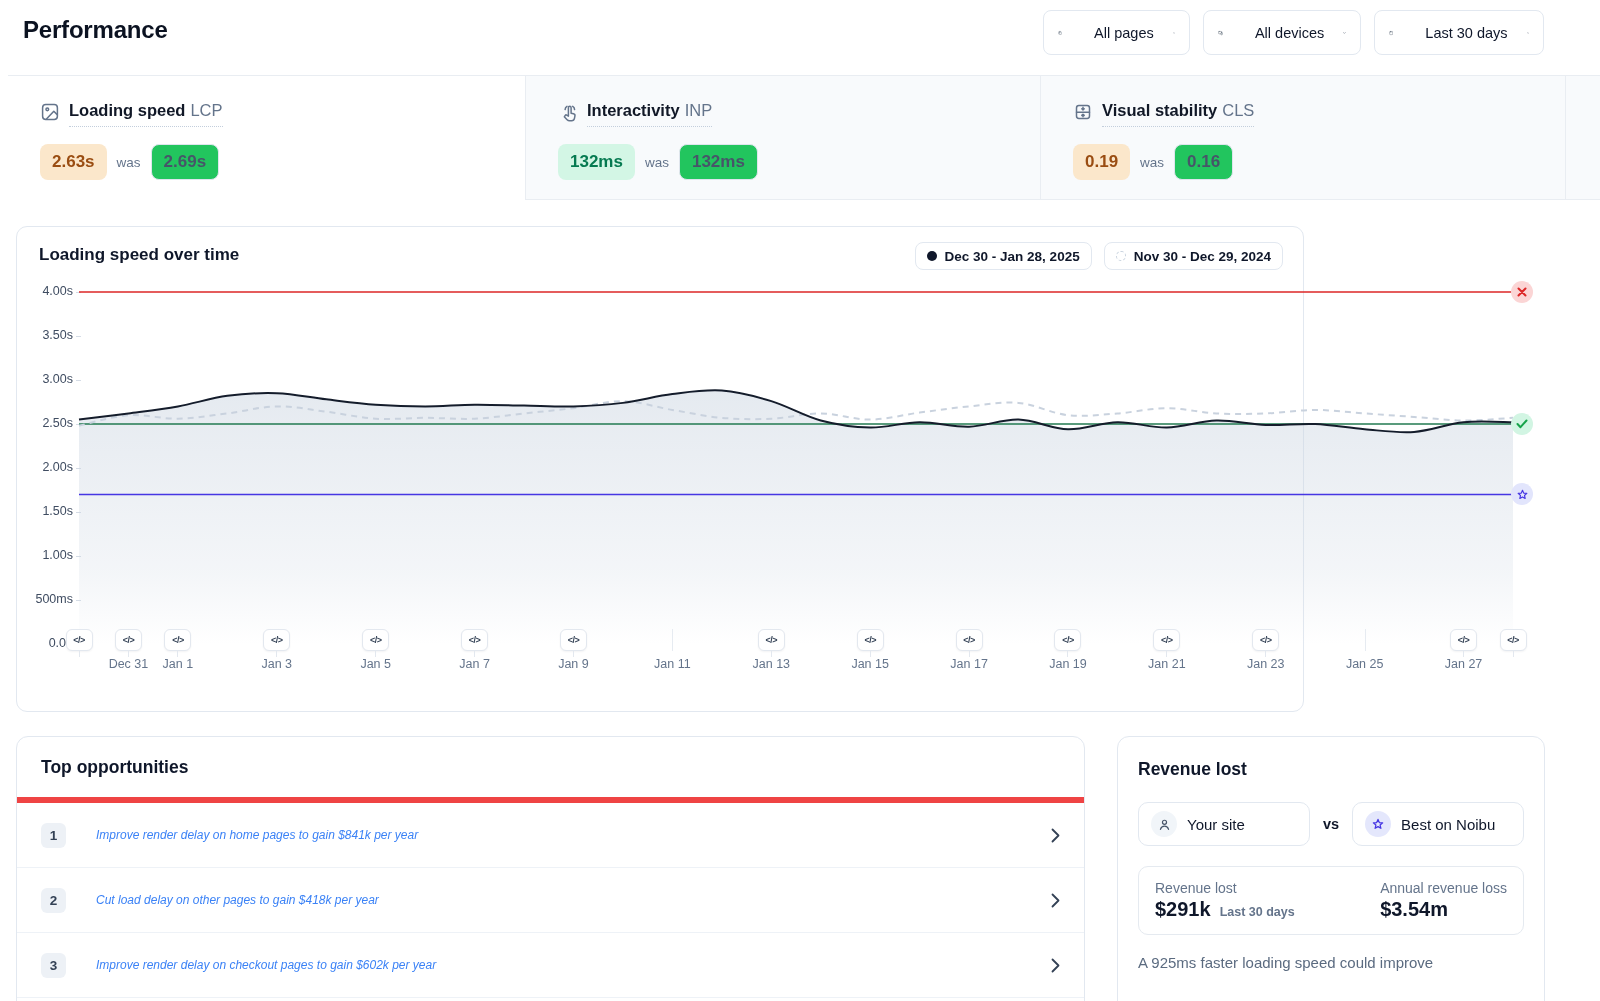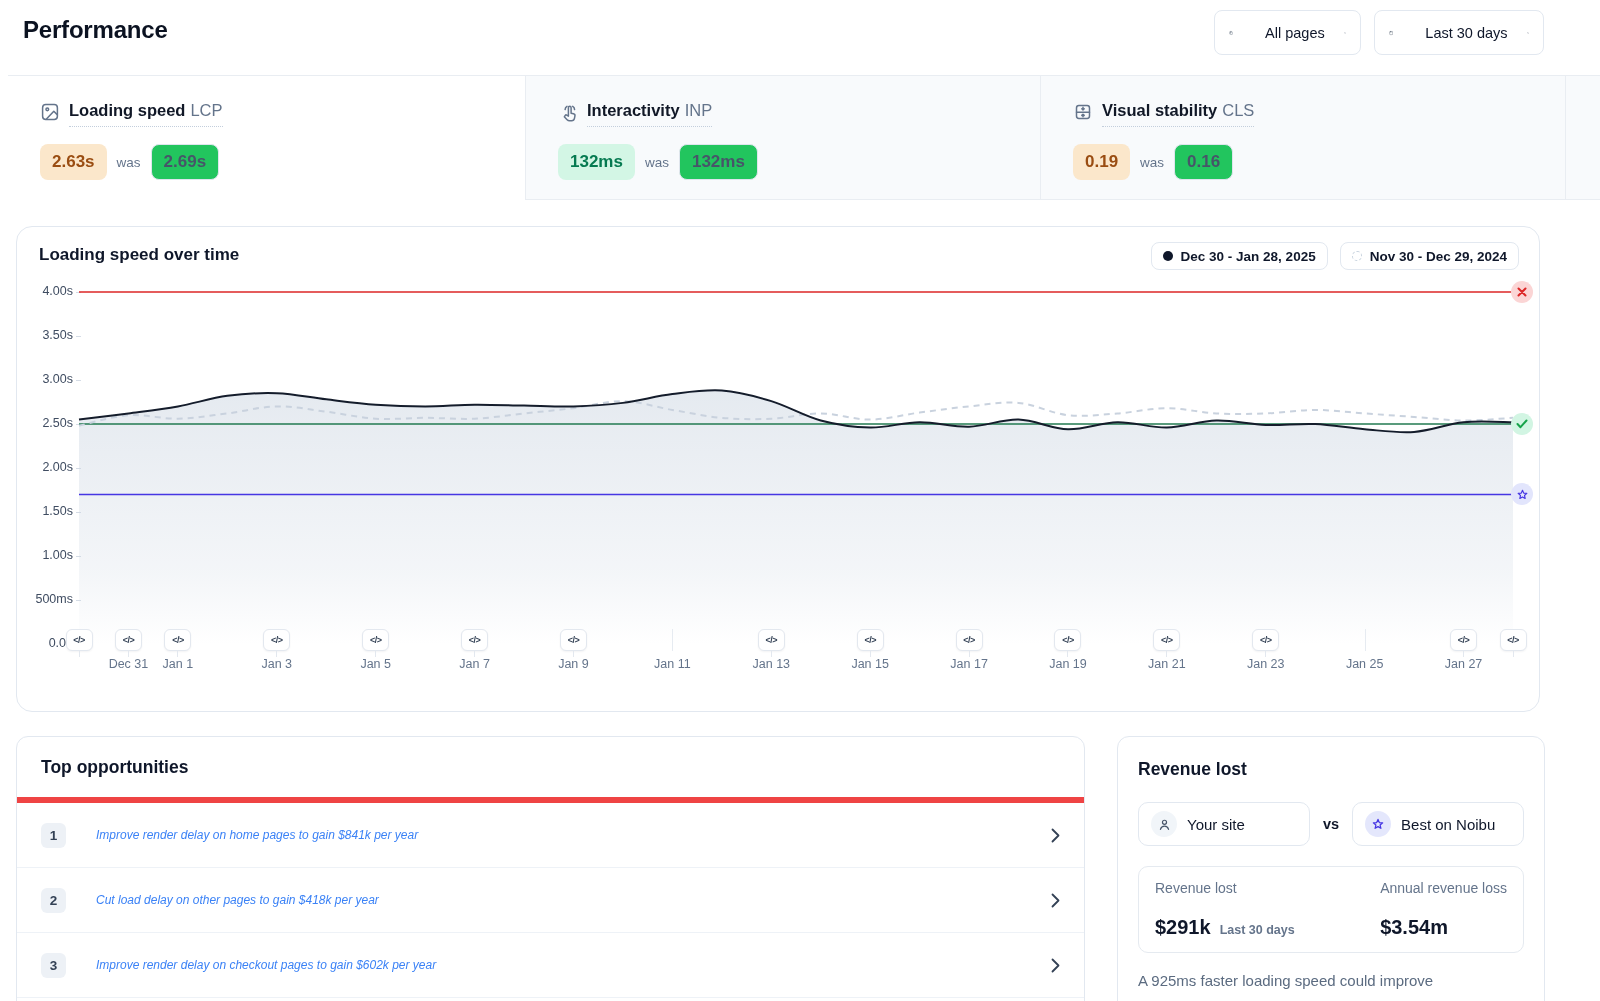--- a/index.html
+++ b/index.html
@@ -29,22 +29,22 @@
   .mabbr { font-size:16.5px; font-weight:500; color:#64748b; margin-left:5px; }
   .mbadges { display:flex; align-items:center; margin-top:17px; }
   .badge { height:36px; padding:0 12px; border-radius:8px; display:inline-flex; align-items:center;
            font-size:17px; font-weight:600; }
   .badge-warn { background:#fbe7cb; color:#9a4d12; }
   .badge-good { background:#d3f6e5; color:#067a51; }
   .badge-outline { background:#22c55e; border:1px solid #dfe5ed; color:#475569; }
   .was { font-size:13.5px; color:#64748b; margin:0 10px; }
 
   
-  .chart-card { position:absolute; left:16px; top:226px; width:1524px; height:486px;
-                border:1px solid #e2e8f0; border-radius:16px; background:#fff; }
+  .chart-card { position:absolute; left:16px; top:226px; width:1288px; height:486px;
+                border:1px solid #e2e8f0; border-radius:11px; background:#fff; }
   .chart-title { position:absolute; left:22px; top:18px; font-size:17px; font-weight:600; color:#0f172a; }
   .legend { position:absolute; right:20px; top:15px; display:flex; gap:12px; }
   .pill { display:flex; align-items:center; gap:8px; padding:0 11px; height:28px;
           border:1px solid #e2e8f0; border-radius:8px; background:#fff; cursor:pointer;
           font-size:13.5px; font-weight:600; color:#0f172a; white-space:nowrap; }
   .dot-solid { width:10px; height:10px; border-radius:50%; background:#0f172a; }
   .dot-dashed { width:10px; height:10px; border-radius:50%; border:1.5px dashed #c7d2de; background:#fff; }
 
   #y-axis .ylab { position:absolute; left:0; width:56px; text-align:right; font-size:12.5px; color:#3f4c61; }
   #y-axis .ydash { position:absolute; left:59px; width:5px; height:1px; background:#d5dce6; }
@@ -84,39 +84,49 @@
   .site-btn { flex:1; height:44px; display:flex; align-items:center; gap:10px; padding:0 12px;
               background:#fff; border:1px solid #e2e8f0; border-radius:10px; cursor:pointer;
               font-size:15px; font-weight:500; color:#0f172a; white-space:nowrap; }
   .icircle { width:26px; height:26px; border-radius:50%; display:flex; align-items:center; justify-content:center; flex:none; }
   .ic-gray { background:#f1f5f9; }
   .ic-indigo { background:#e4e7fc; }
   .vs { font-size:14.5px; font-weight:600; color:#0f172a; }
   .rev-stats { margin-top:20px; border:1px solid #e5eaf0; border-radius:10px; padding:13px 16px;
                display:flex; justify-content:space-between; }
   .stat-label { font-size:14px; color:#64748b; }
-  .stat-value-row { margin-top:20px; display:flex; align-items:baseline; gap:9px; }
+  .stat-value-row { margin-top:2px; display:flex; align-items:baseline; gap:9px; }
   .stat-value { font-size:20px; font-weight:700; color:#0f172a; }
   .stat-period { font-size:12.5px; font-weight:700; color:#64748b; }
   .rev-footnote { margin-top:19px; font-size:15px; color:#5b6b80; }
 
   svg { display:block; }
 </style>
 </head>
 <body>
 
 <div class="page-title">Performance</div>
 
 <div class="filters">
   <div class="filter-btn fb-pages">
     <svg width="20" height="20" viewBox="0 0 20 20" fill="none" stroke="#334155" stroke-width="1.5" stroke-linecap="round" stroke-linejoin="round">
       <rect x="6.5" y="5.5" width="10" height="12" rx="2"></rect>
         <path d="M13.5 2.5H5.8A2.3 2.3 0 0 0 3.5 4.8v9.2"></path>
     </svg>
     <span class="flabel">All pages</span>
+    <svg class="chev-down" width="11" height="8" viewBox="0 0 11 8" fill="none" stroke="#475569" stroke-width="1.6" stroke-linecap="round" stroke-linejoin="round">
+        <path d="M1 1.5l4.5 4.5L10 1.5"></path>
+      </svg>
+  </div>
+  <div class="filter-btn fb-devices">
+    <svg width="20" height="20" viewBox="0 0 20 20" fill="none" stroke="#334155" stroke-width="1.5" stroke-linecap="round" stroke-linejoin="round">
+      <rect x="2.6" y="3.8" width="13" height="9.6" rx="1.8"></rect>
+        <rect x="12.1" y="8.8" width="5.3" height="8.6" rx="1.4" fill="#fff"></rect>
+    </svg>
+    <span class="flabel">All devices</span>
     <svg class="chev-down" width="11" height="8" viewBox="0 0 11 8" fill="none" stroke="#475569" stroke-width="1.6" stroke-linecap="round" stroke-linejoin="round">
         <path d="M1 1.5l4.5 4.5L10 1.5"></path>
       </svg>
   </div>
   <div class="filter-btn fb-range">
     <svg width="20" height="20" viewBox="0 0 20 20" fill="none" stroke="#334155" stroke-width="1.5" stroke-linecap="round" stroke-linejoin="round">
       <rect x="3" y="4" width="14" height="13.5" rx="2.5"></rect>
         <path d="M6.8 2.4v3M13.2 2.4v3"></path>
     </svg>
     <span class="flabel">Last 30 days</span>

